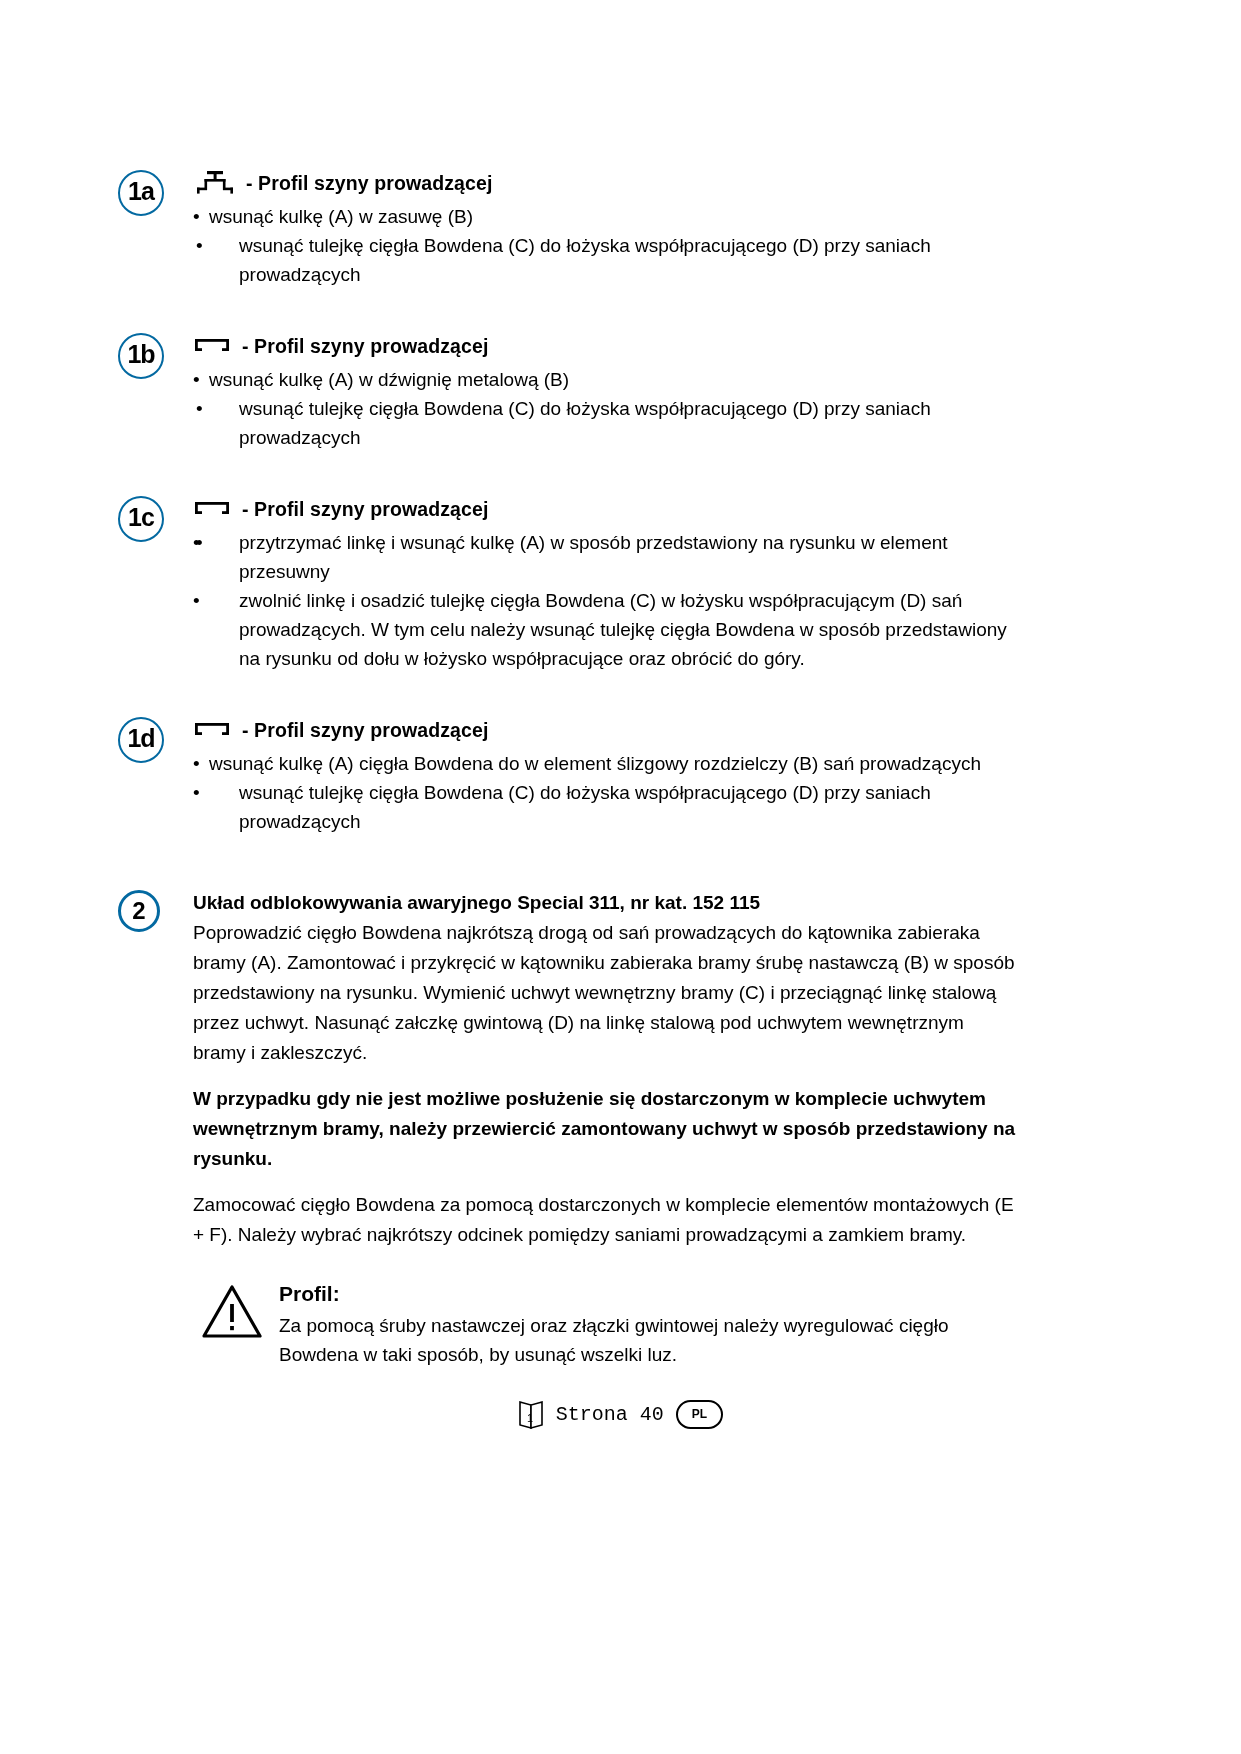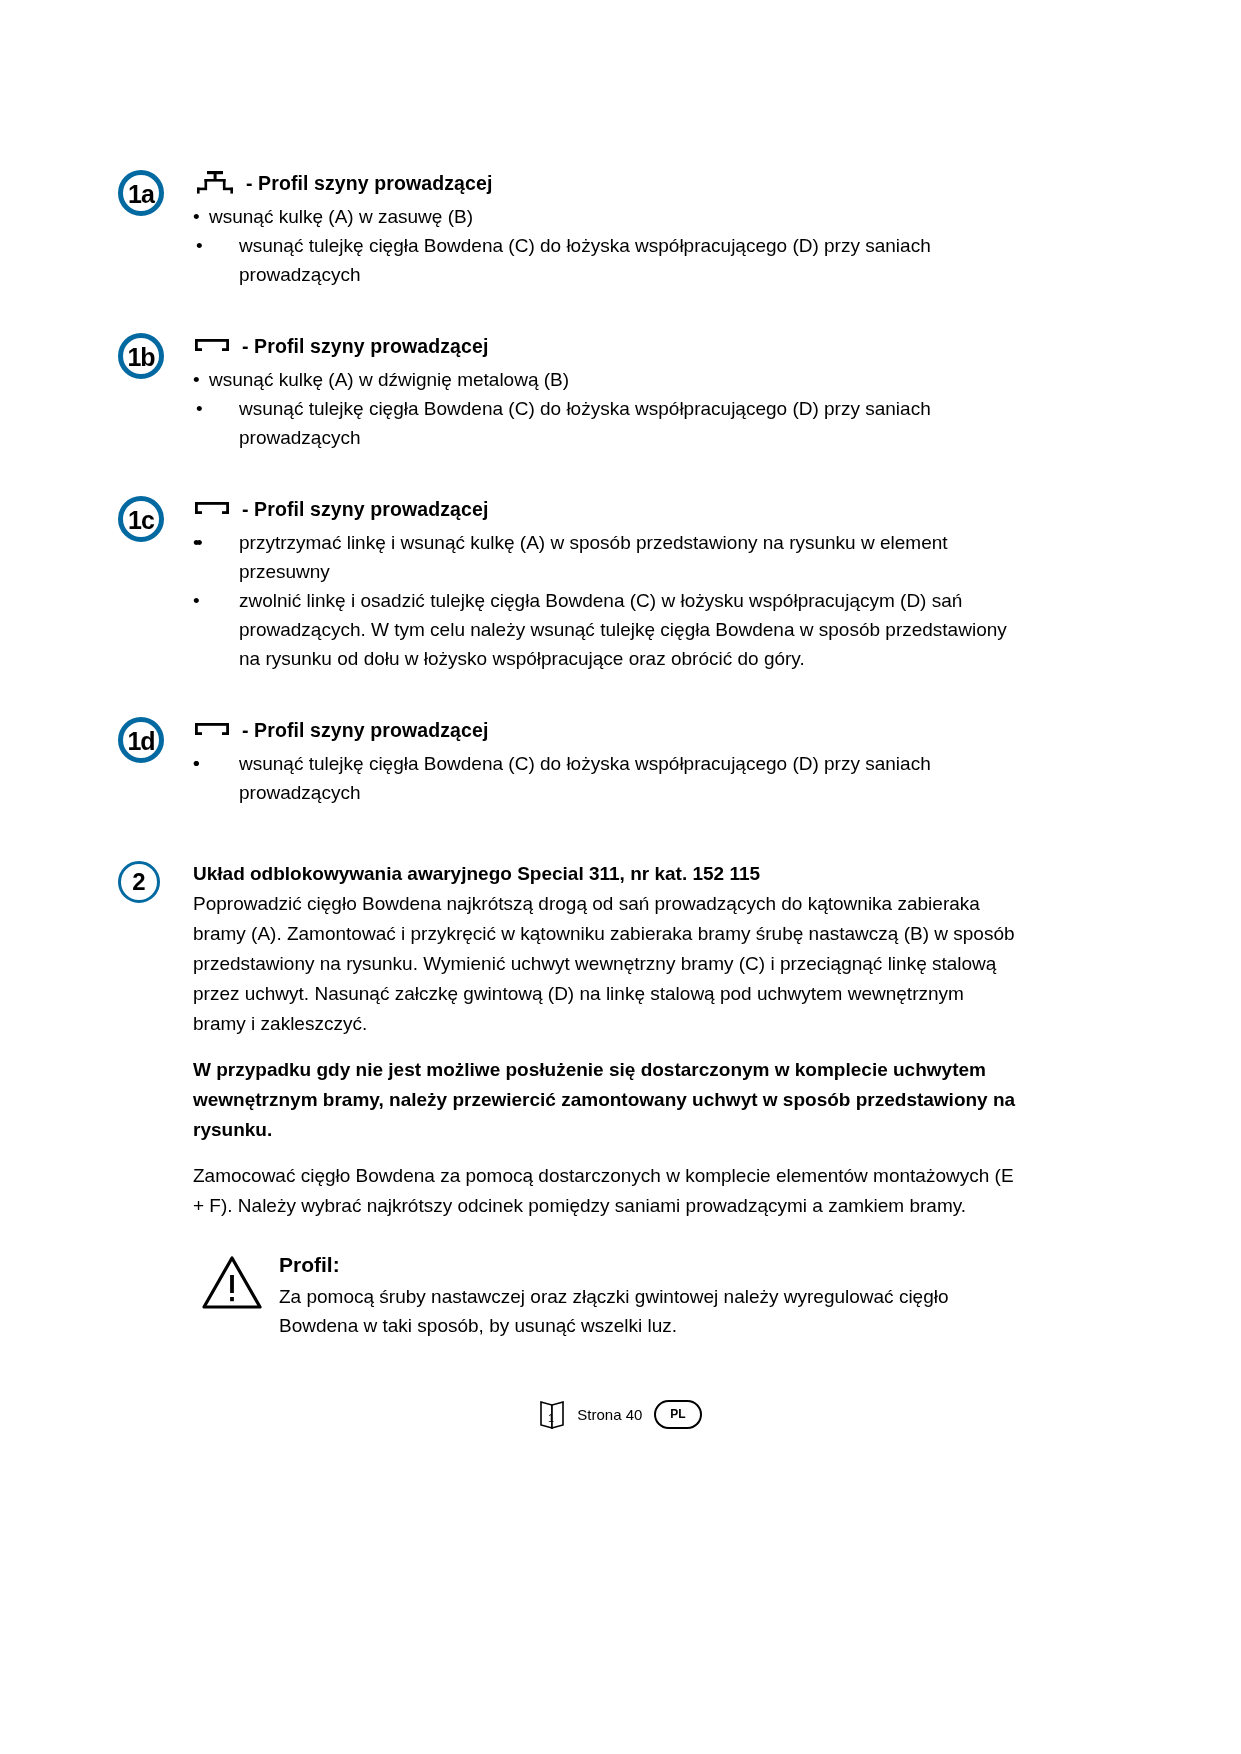--- a/index.html
+++ b/index.html
@@ -33,21 +33,21 @@
   .section {
     position: relative;
     margin-bottom: 26px;
   }
   .badge {
     position: absolute;
     left: 0;
     top: 2px;
     width: 46px;
     height: 46px;
-    border: 5px solid #0369a1;
+    border: 2px solid #0369a1;
     border-radius: 50%;
     box-sizing: border-box;
     font-size: 25px;
     font-weight: bold;
     line-height: 38px;
     text-align: center;
     letter-spacing: -1px;
     font-family: "Liberation Sans", sans-serif;
   }
   .badge.round2 {
@@ -161,21 +161,22 @@
     position: absolute;
     left: 0;
     top: 1398px;
     width: 1241px;
     display: flex;
     align-items: center;
     justify-content: center;
     gap: 12px;
   }
   .foot-text {
-    font-size: 15px;
+    font-size: 20px;
+    font-family: Liberation Mono, monospace;
   }
   .lang-pill {
     border: 2px solid #000;
     border-radius: 16px;
     padding: 3px 14px 4px 14px;
     font-size: 12px;
     font-weight: bold;
     line-height: 18px;
   }
 </style>
@@ -269,21 +270,21 @@
           <svg class="profile-icon" width="40" height="20" viewBox="0 0 40 20">
             <rect x="2" y="3" width="34" height="2.8" fill="#000"></rect>
             <rect x="2" y="3" width="2.8" height="12" fill="#000"></rect>
             <rect x="33.2" y="3" width="2.8" height="12" fill="#000"></rect>
             <rect x="2" y="12.2" width="7" height="2.8" fill="#000"></rect>
             <rect x="29" y="12.2" width="7" height="2.8" fill="#000"></rect>
           </svg>
           <span class="head-label">- Profil szyny prowadzącej</span>
         </div>
         <ul class="blist">
-          <li><span class="bul">•</span></li>
+          <li><span class="bul">•</span><span class="txt">wsunąć kulkę (A) cięgła Bowdena do w element ślizgowy rozdzielczy (B) sań prowadzących</span></li>
           <li class="hang">
               <span class="bul">•</span>
               <span class="txt wrapind" style="padding-left:30px;text-indent:0;">wsunąć tulejkę cięgła Bowdena (C) do łożyska współpracującego (D) przy saniach prowadzących</span>
             </li>
         </ul>
       </div>
     </div>
 
     <div class="spacer-md"></div>
 

